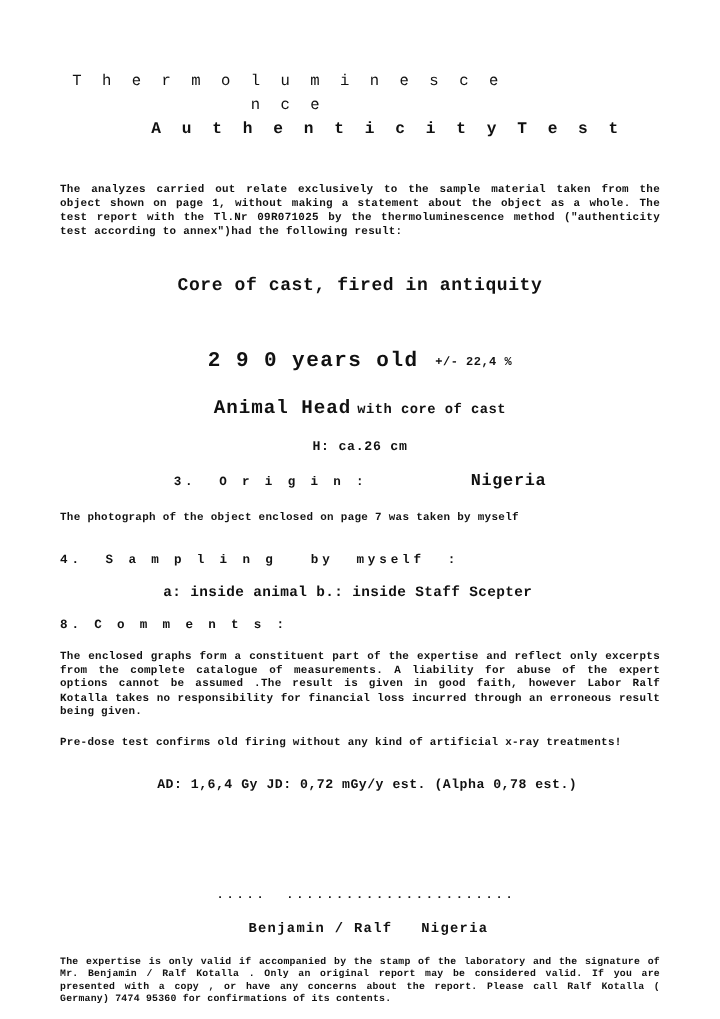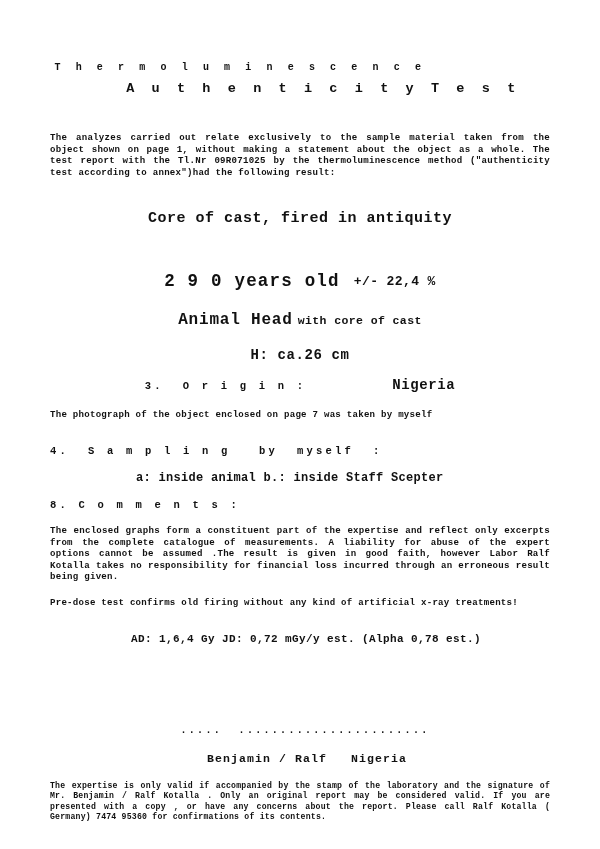--- a/index.html
+++ b/index.html
@@ -23,22 +23,22 @@
     box-sizing: border-box;
     padding: 0 50px;
   }
 
   
   .title-block {
     padding-top: 58px;
     text-align: center;
   }
   .title-line1 {
-    font-size: 10px;
-    font-weight: bold;
+    font-size: 13px;
+    font-weight: normal;
     letter-spacing: 4.6px;
     line-height: 20px;
     padding-right: 120px;
   }
   .title-line2 {
     font-size: 13.5px;
     font-weight: bold;
     letter-spacing: 4.6px;
     line-height: 22px;
     padding-left: 46px;
@@ -72,21 +72,21 @@
   .age-line {
     text-align: center;
   }
   .age-big {
     font-size: 17.5px;
     font-weight: bold;
     letter-spacing: 1.2px;
     text-align: right;
   }
   .age-tol {
-    font-size: 13px;
+    font-size: 10px;
     font-weight: bold;
     letter-spacing: 0.4px;
     margin-left: 14px;
     vertical-align: 1px;
   }
 
   .object-line { text-align: center; }
   .object-big {
     font-size: 16px;
     font-weight: bold;
@@ -94,21 +94,21 @@
   }
   .object-small {
     font-size: 11.5px;
     font-weight: bold;
     letter-spacing: 0.4px;
     margin-left: 5px;
   }
 
   .dims {
     text-align: center;
-    font-size: 14px;
+    font-size: 11px;
     font-weight: bold;
     letter-spacing: 0.6px;
   }
 
   .origin-row {
     display: flex;
     align-items: baseline;
     justify-content: center;
   }
   .origin-value {

